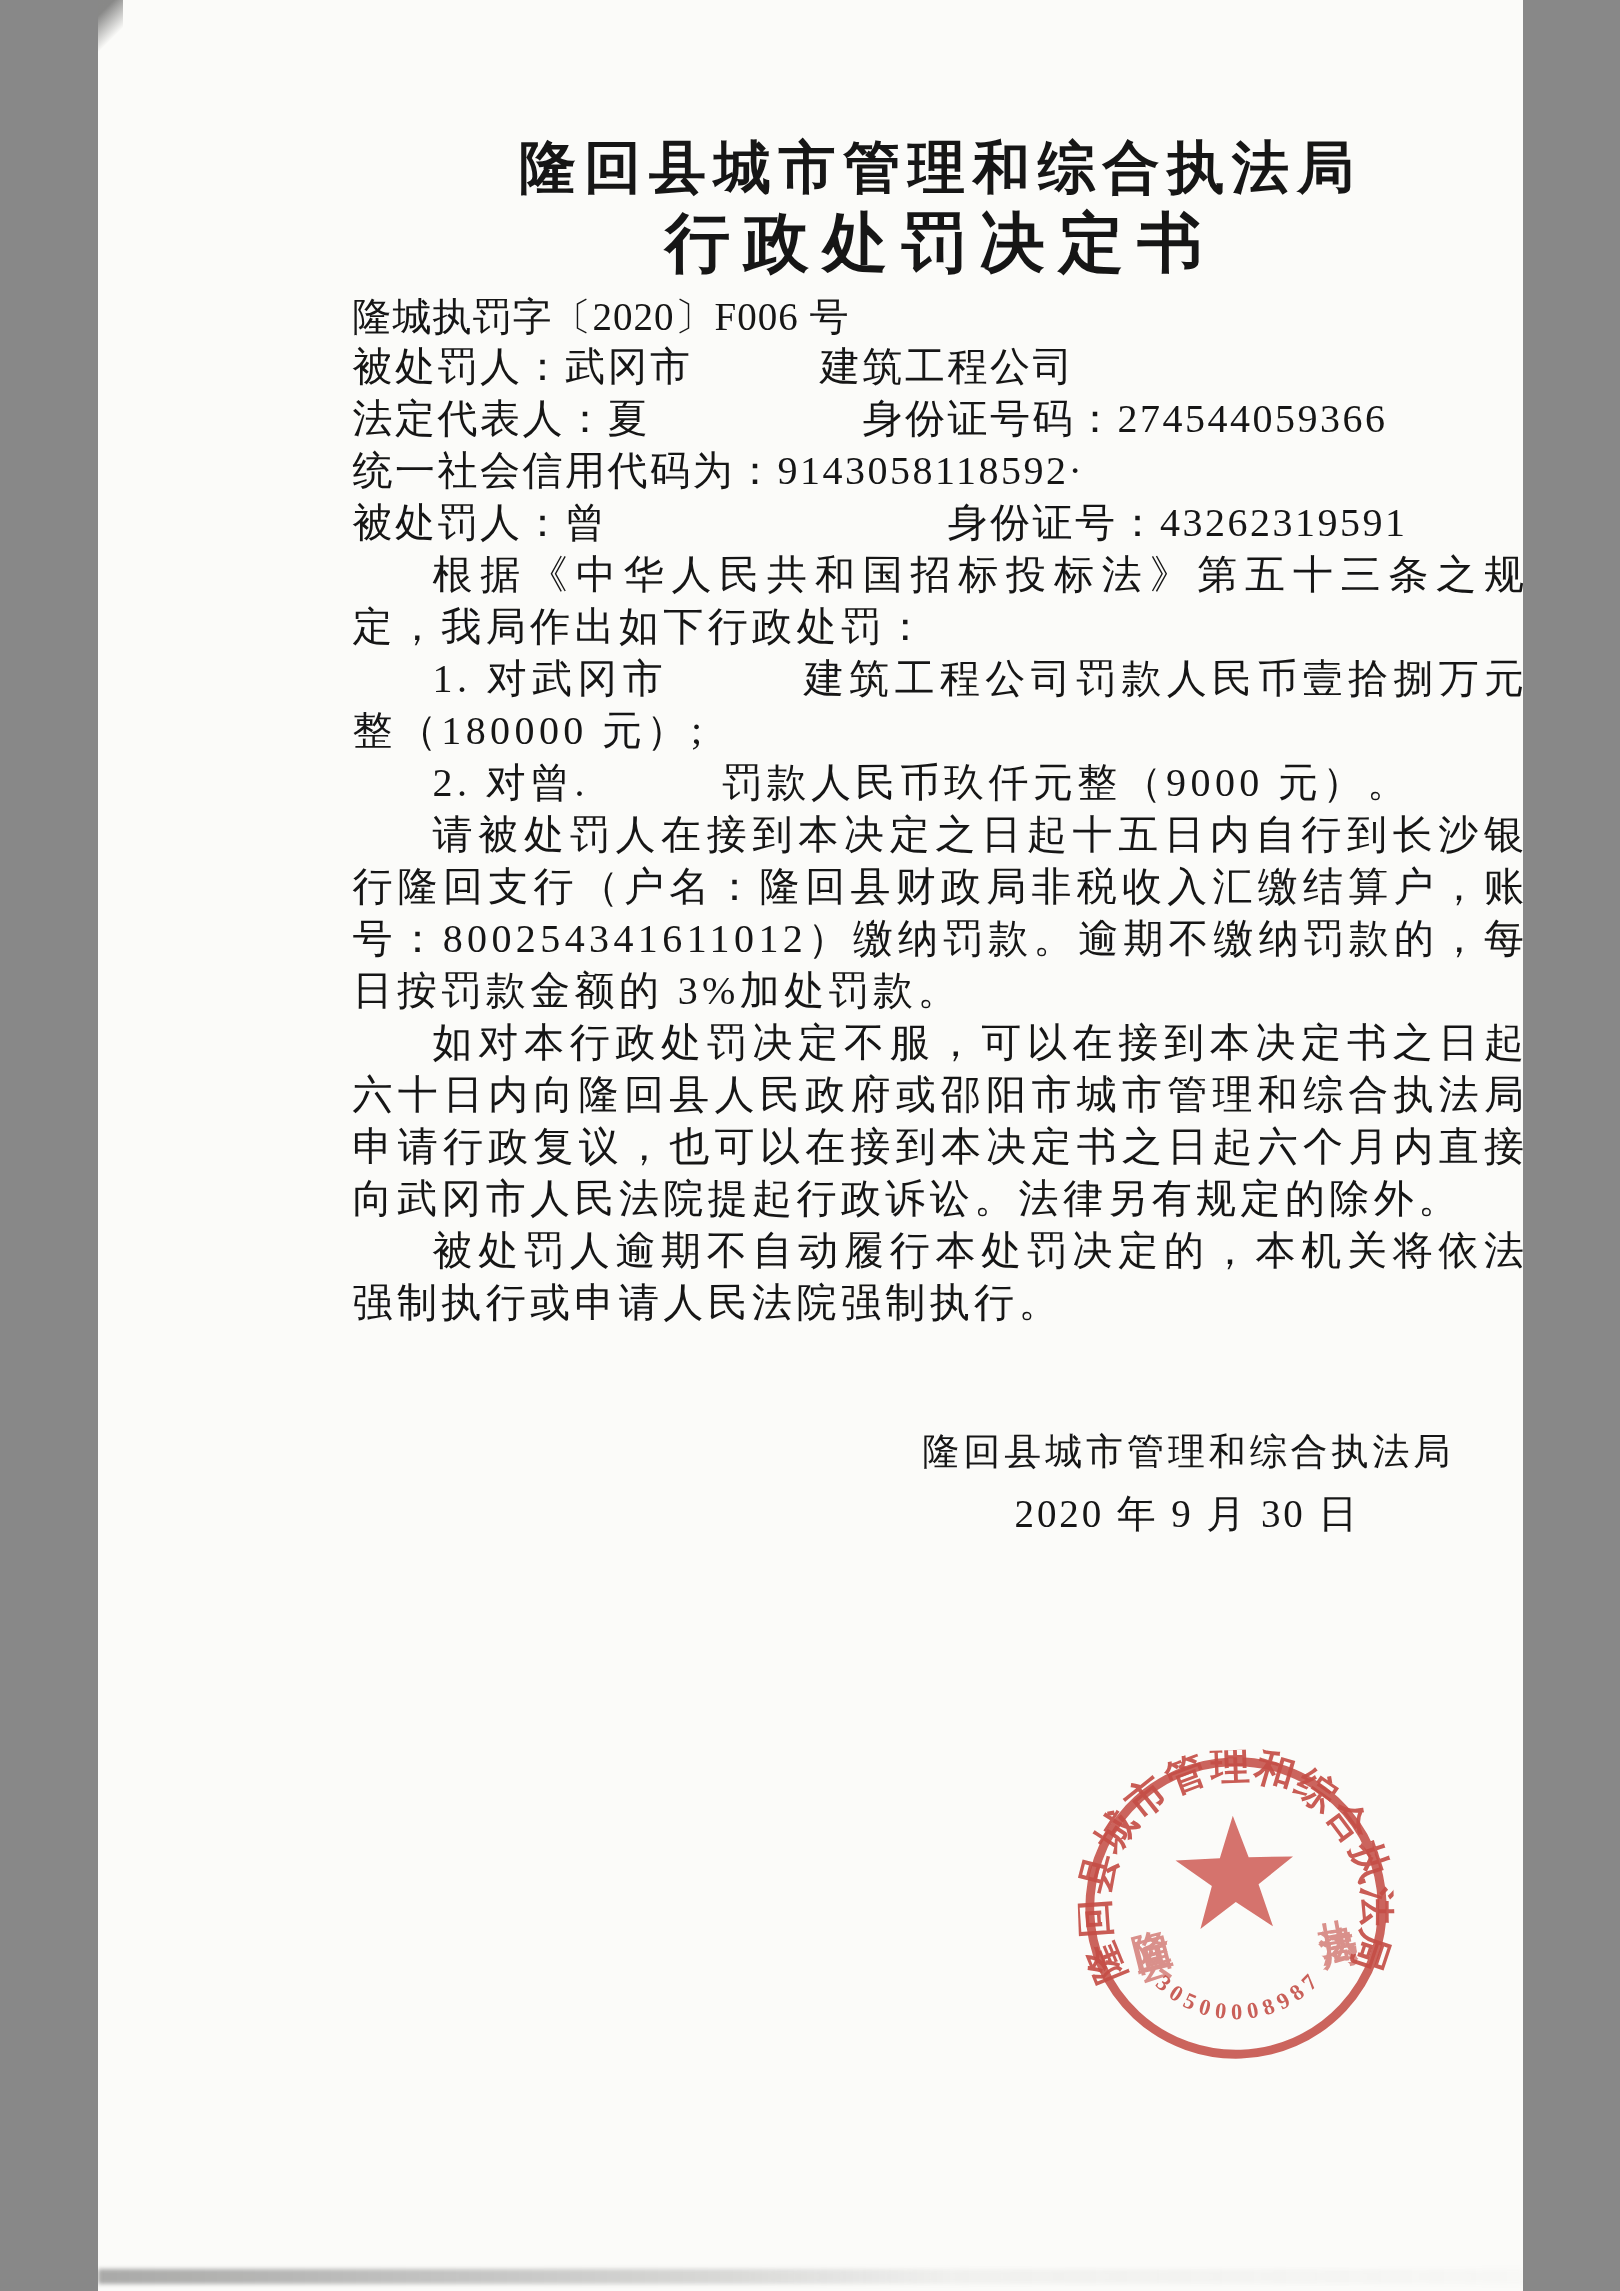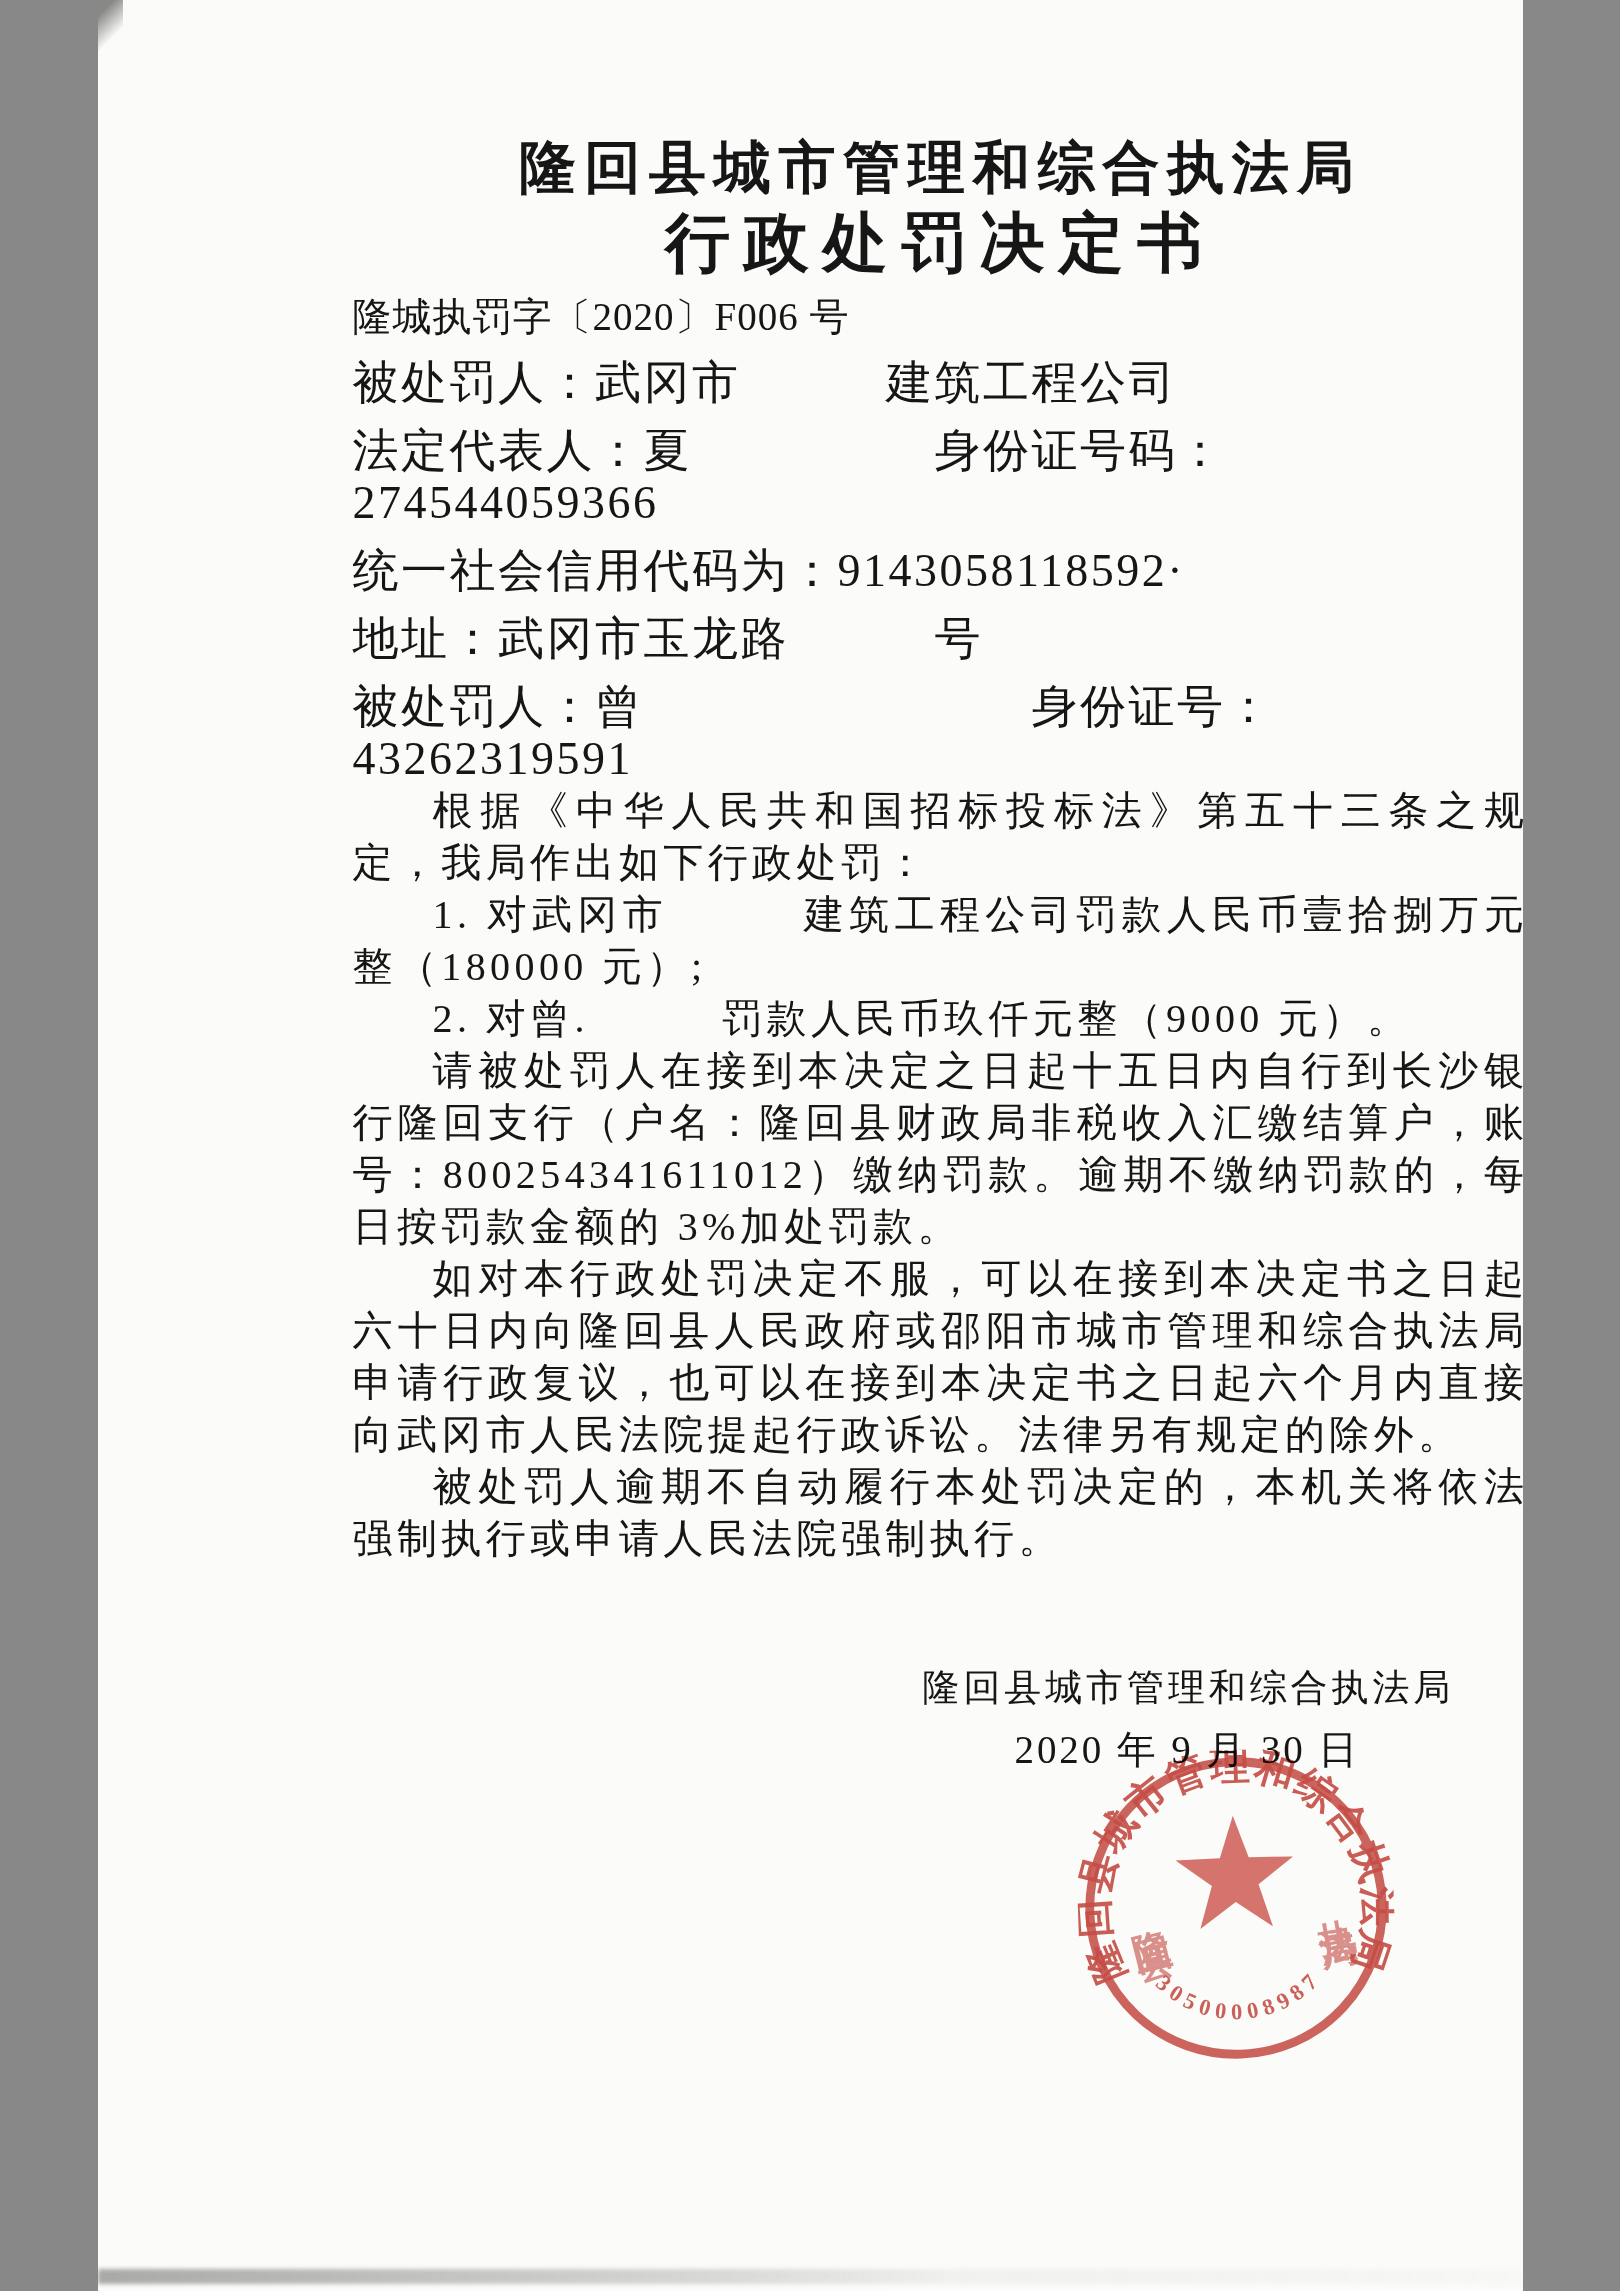--- a/index.html
+++ b/index.html
@@ -32,23 +32,22 @@
   }
   .title2{
     font-size:65px;font-weight:bold;text-align:center;
     letter-spacing:13.7px;line-height:82px;margin:2px 0 0 0;
   }
   .docnum{
     font-size:39px;padding-right:110px;
     line-height:49px;margin-top:7.8px;letter-spacing:1px;
   }
   .field-line{
-    font-size:46px;line-height:52px;letter-spacing:2.5px;
+    font-size:40px;line-height:52px;letter-spacing:2.5px;
     white-space:pre-wrap;
-    margin-top:16px;
   }
   .para{
     font-size:40px;line-height:52px;letter-spacing:4.4px;
     text-indent:2em;text-align:justify;margin:0;
   }
   .signature{
     font-size:37px;letter-spacing:3.9px;line-height:49px;
     margin-top:98px;padding-left:570px;
   }
   .date{
@@ -83,21 +82,20 @@
 
   <div class="text-col">
     <div class="title1">隆回县城市管理和综合执法局</div>
     <div class="title2">行政处罚决定书</div>
     <div class="docnum">隆城执罚字〔2020〕F006 号</div>
 
     <div class="fields">
       <div class="field-line">被处罚人：武冈市　　　建筑工程公司</div>
       <div class="field-line">法定代表人：夏　　　　　身份证号码：274544059366</div>
       <div class="field-line">统一社会信用代码为：9143058118592·</div>
-      <div class="field-line">地址：武冈市玉龙路　　　号</div>
       <div class="field-line">被处罚人：曾　　　　　　　　身份证号：43262319591</div>
     </div>
 
     <p class="para">根据《中华人民共和国招标投标法》第五十三条之规定，我局作出如下行政处罚：</p>
     <p class="para">1. 对武冈市　　　建筑工程公司罚款人民币壹拾捌万元整（180000 元）;</p>
     <p class="para">2. 对曾.　　　罚款人民币玖仟元整（9000 元）。</p>
     <p class="para">请被处罚人在接到本决定之日起十五日内自行到长沙银行隆回支行（户名：隆回县财政局非税收入汇缴结算户，账号：800254341611012）缴纳罚款。逾期不缴纳罚款的，每日按罚款金额的 3%加处罚款。</p>
     <p class="para">如对本行政处罚决定不服，可以在接到本决定书之日起六十日内向隆回县人民政府或邵阳市城市管理和综合执法局申请行政复议，也可以在接到本决定书之日起六个月内直接向武冈市人民法院提起行政诉讼。法律另有规定的除外。</p>
     <p class="para">被处罚人逾期不自动履行本处罚决定的，本机关将依法强制执行或申请人民法院强制执行。</p>
 

